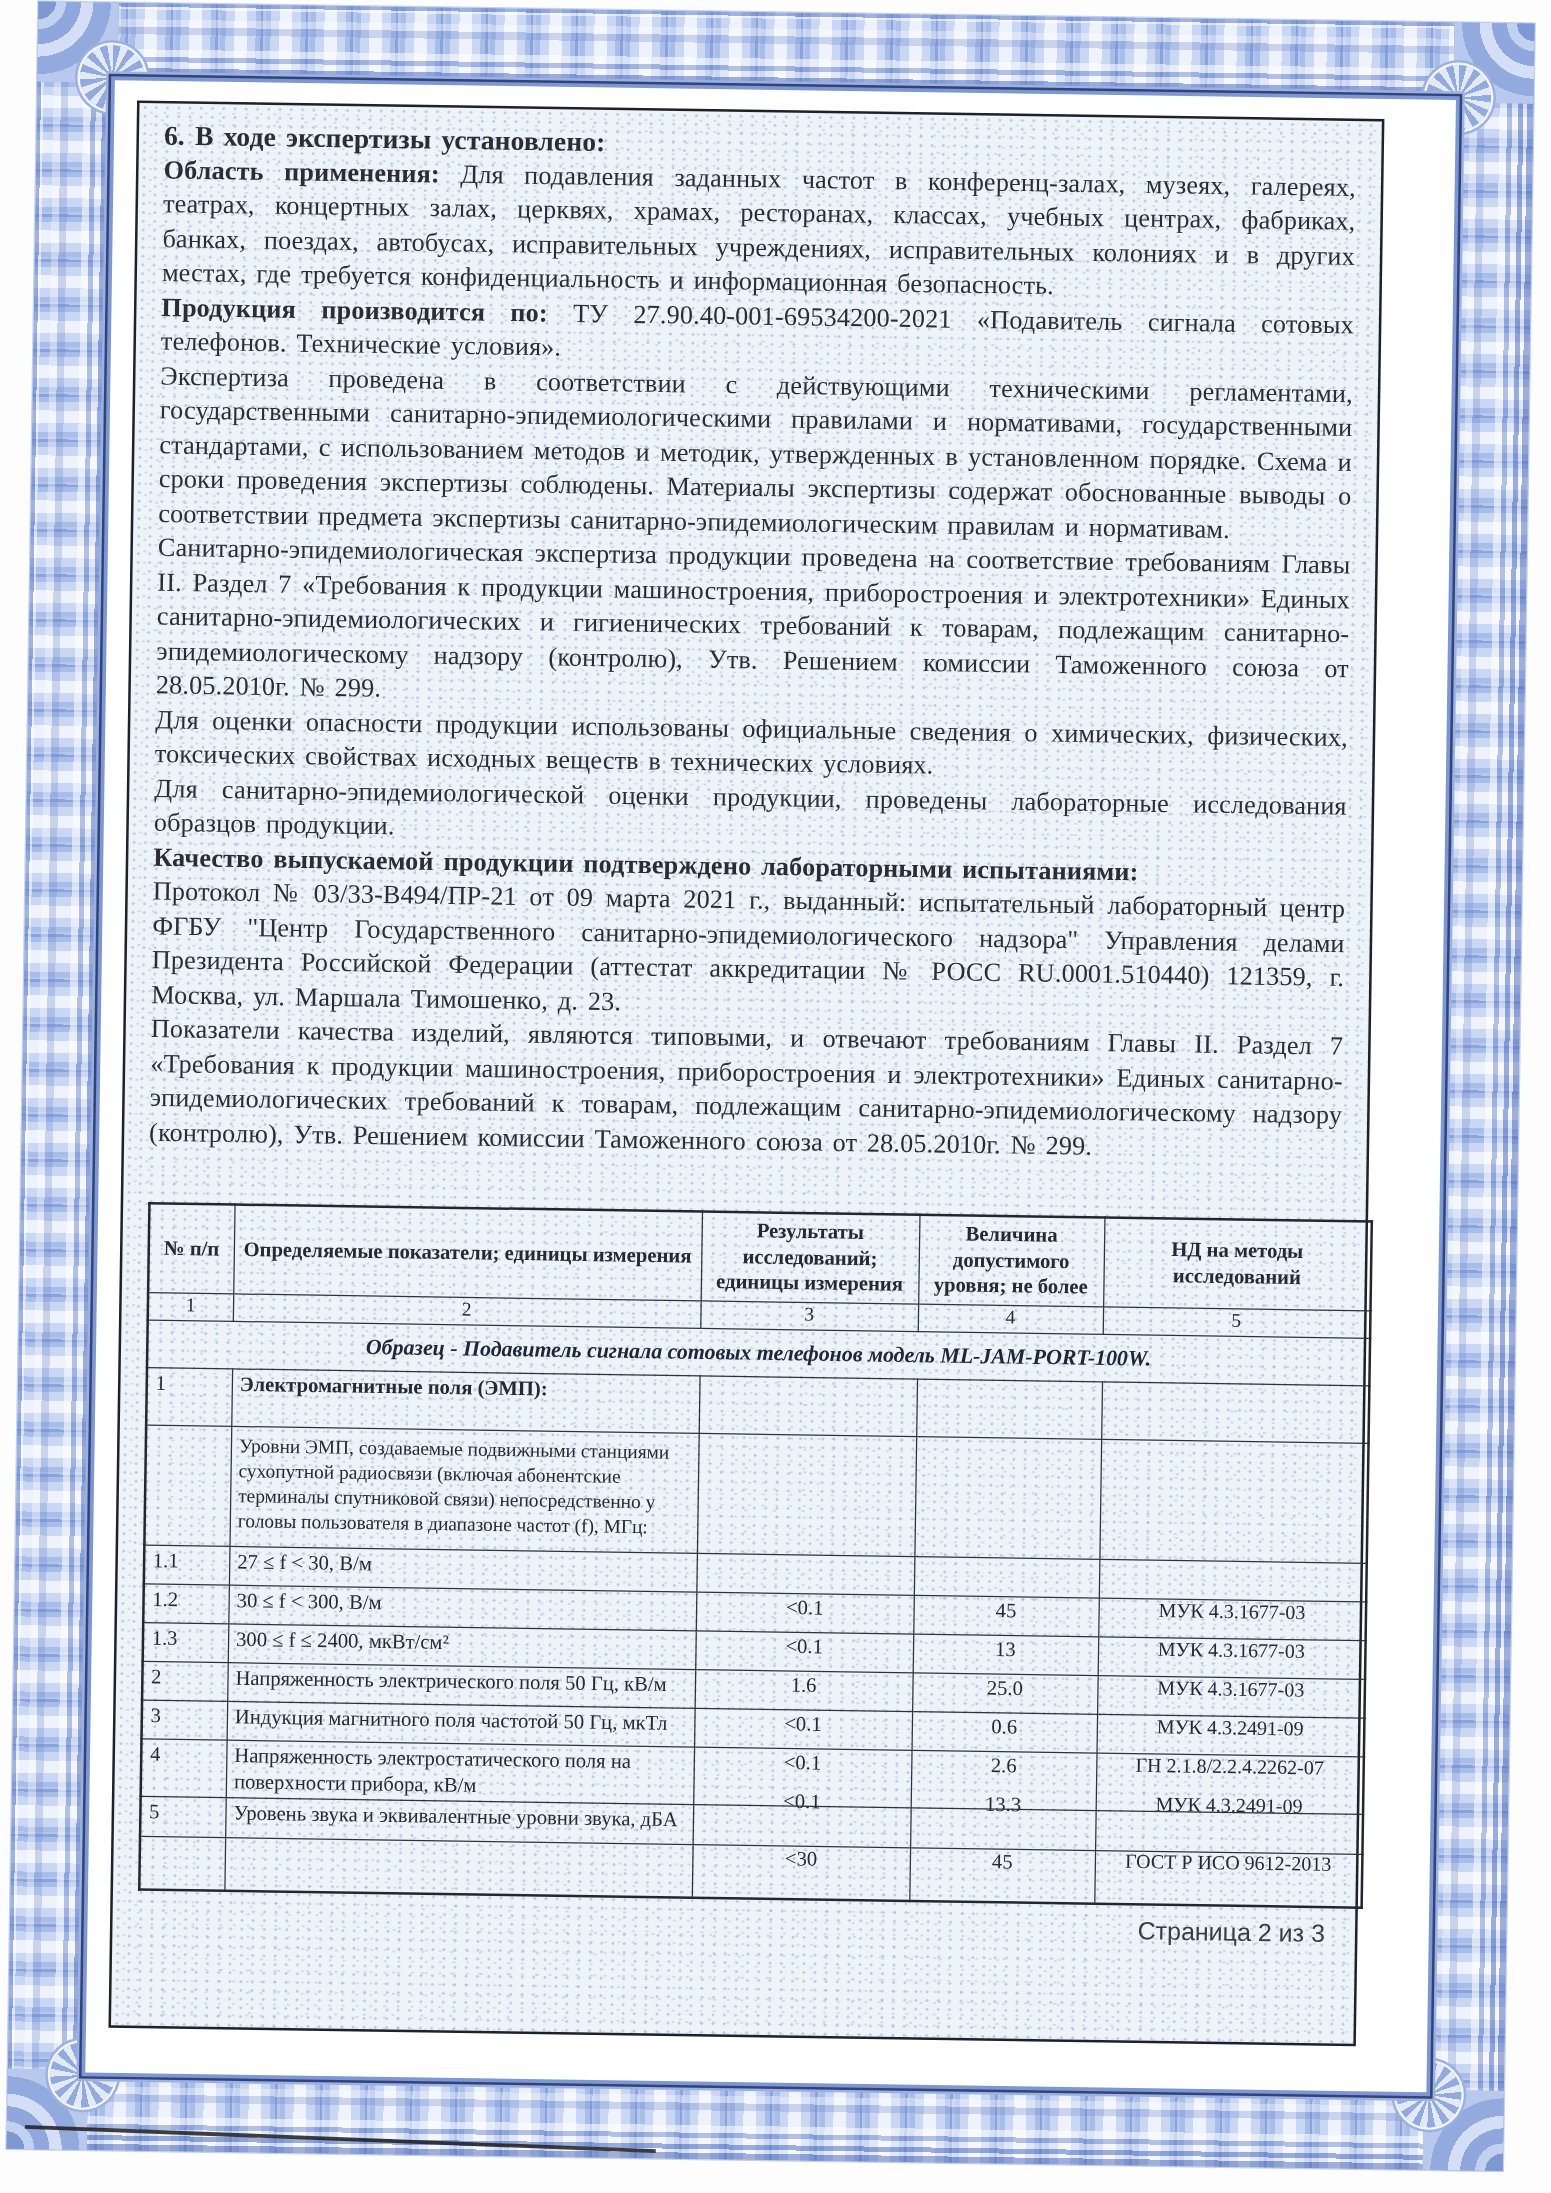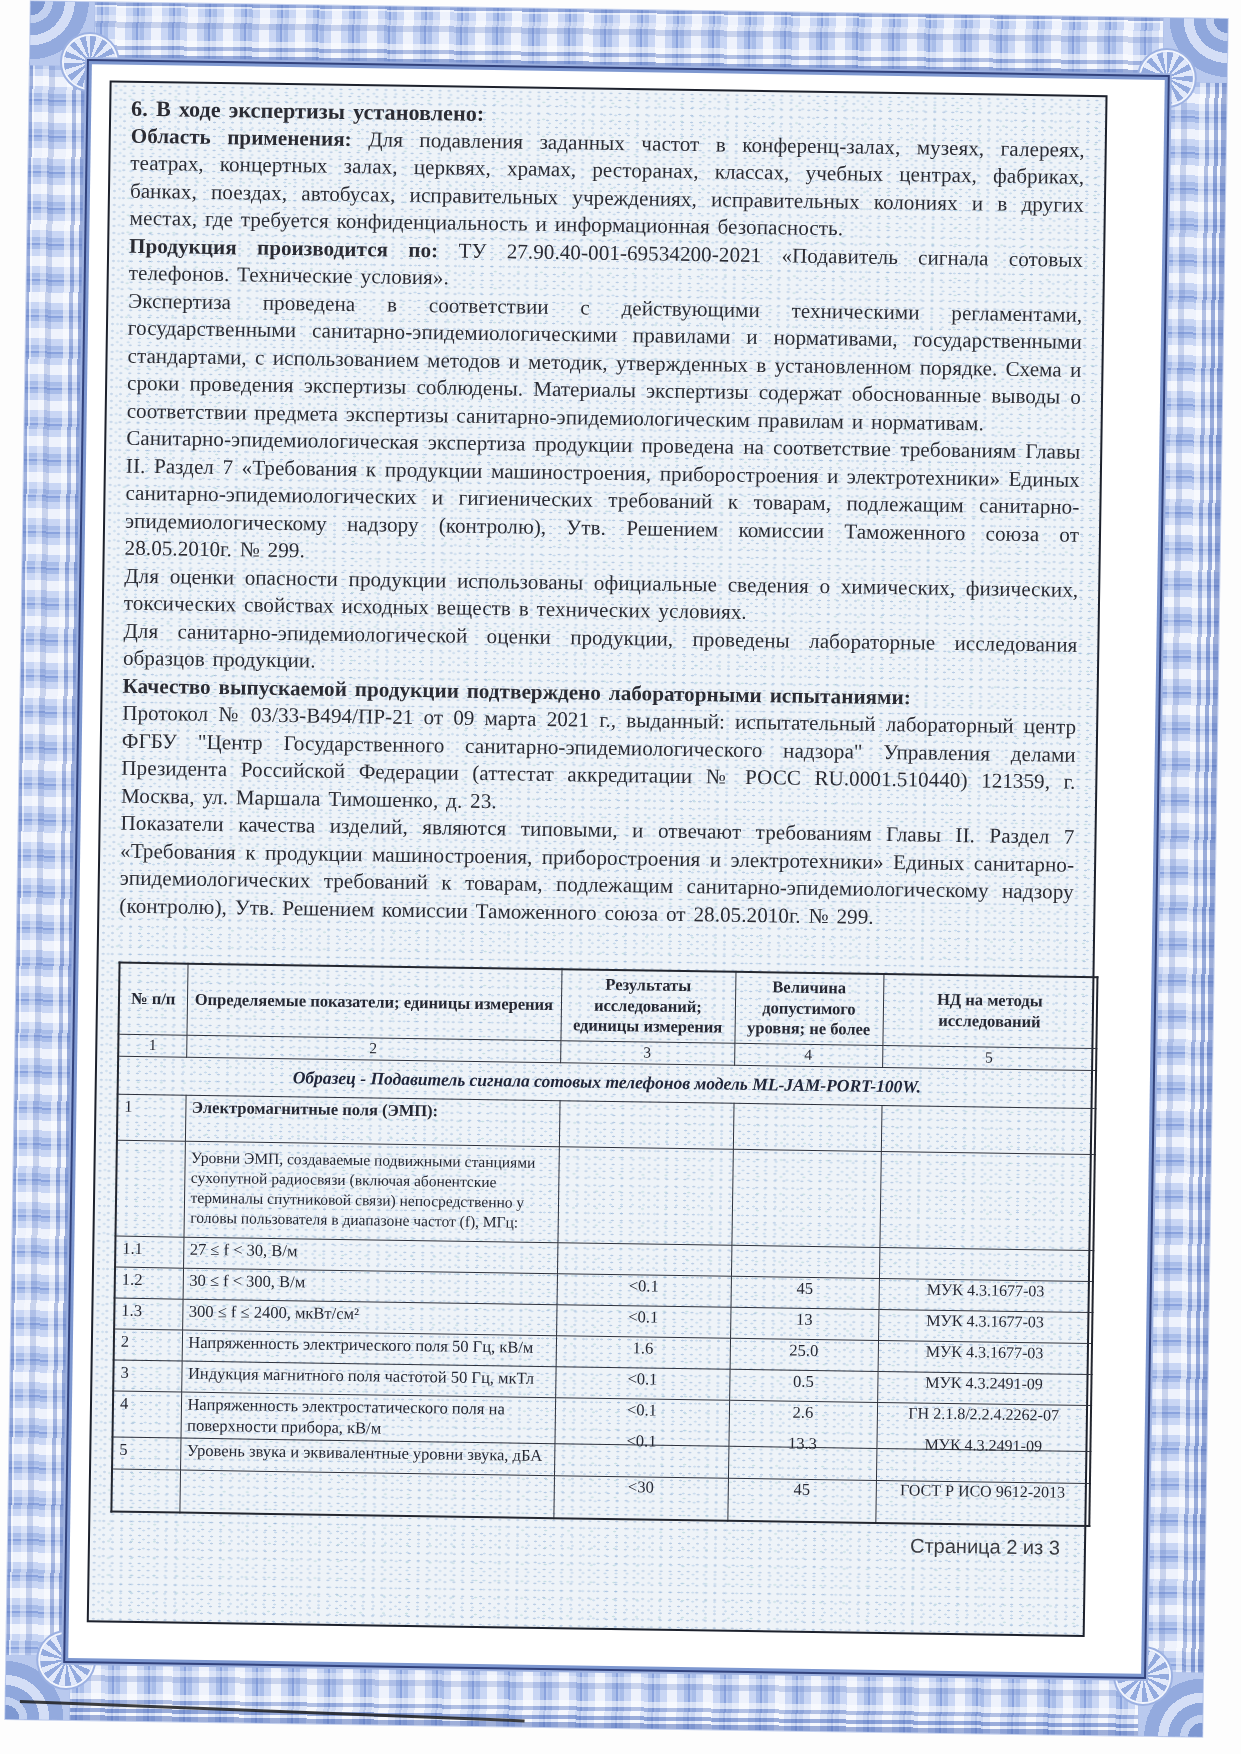--- a/index.html
+++ b/index.html
@@ -206,21 +206,21 @@
               <td class="num">1.3</td>
               <td class="lbl">300 ≤ f ≤ 2400, мкВт/см²</td>
               <td class="val"><span class="shift">1.6</span></td>
               <td class="val"><span class="shift">25.0</span></td>
               <td class="val nd"><span class="shift">МУК 4.3.1677-03</span></td>
             </tr>
             <tr class="row r5">
               <td class="num">2</td>
               <td class="lbl">Напряженность электрического поля 50 Гц, кВ/м</td>
               <td class="val"><span class="shift">&lt;0.1</span></td>
-              <td class="val"><span class="shift">0.5</span></td>
+              <td class="val"><span class="shift">0.6</span></td>
               <td class="val nd"><span class="shift">МУК 4.3.2491-09</span></td>
             </tr>
             <tr class="row r6">
               <td class="num">3</td>
               <td class="lbl">Индукция магнитного поля частотой 50 Гц, мкТл</td>
               <td class="val"><span class="shift">&lt;0.1</span></td>
               <td class="val"><span class="shift">2.6</span></td>
               <td class="val nd"><span class="shift">ГН 2.1.8/2.2.4.2262-07</span></td>
             </tr>
             <tr class="row r7">

